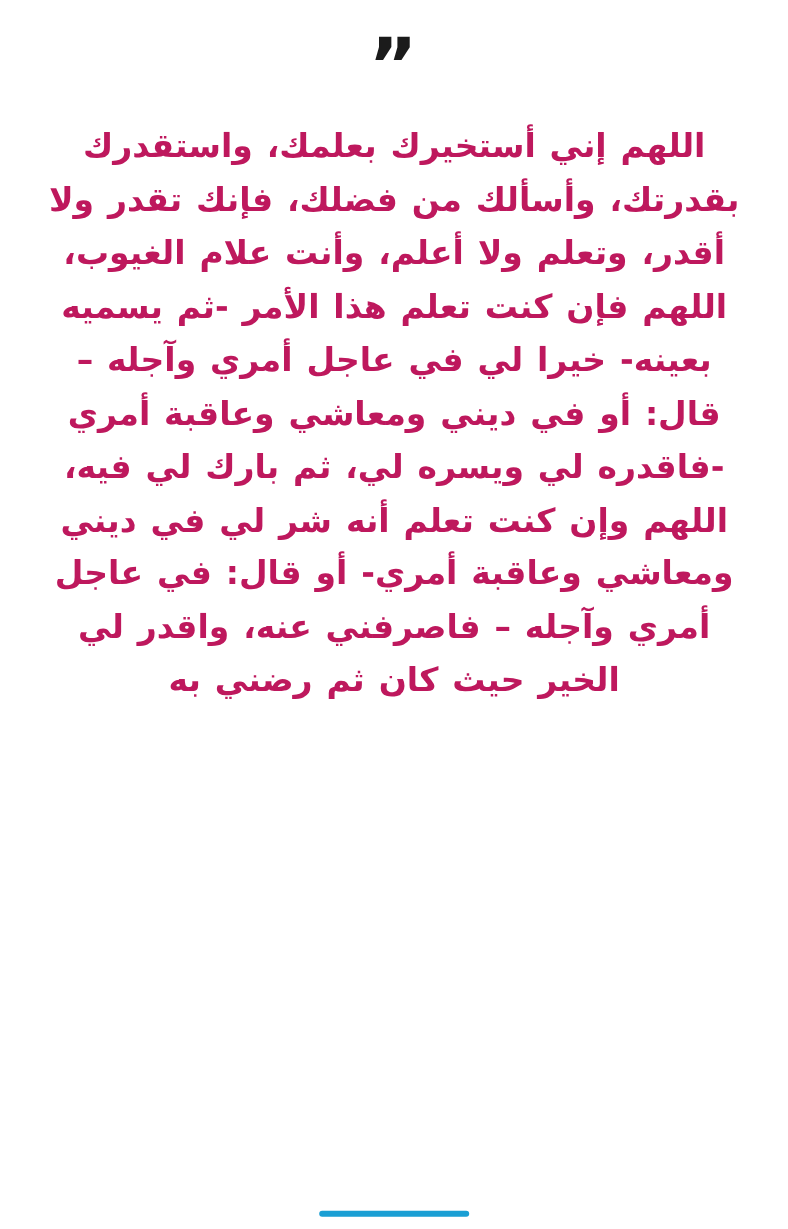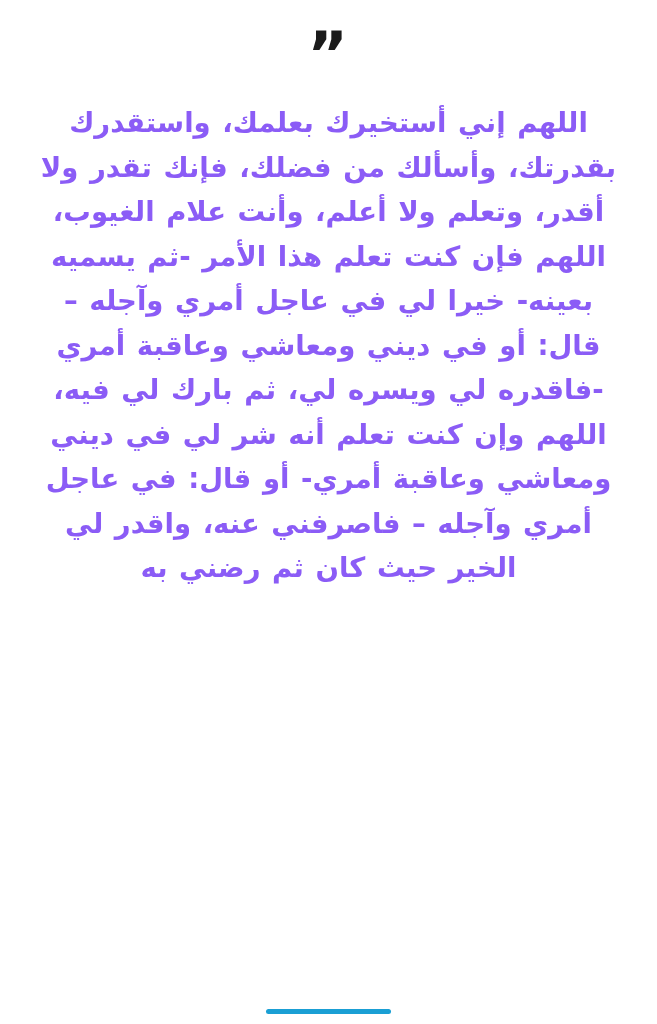--- a/index.html
+++ b/index.html
@@ -31,21 +31,21 @@
     font-weight: 700;
     letter-spacing: 2px;
     margin-top: 6px;
     margin-bottom: 14px;
     font-family: "DejaVu Sans", "Liberation Sans", sans-serif;
     user-select: none;
   }
   .quote-body {
     direction: rtl;
     text-align: center;
-    color: #8b5cf6;
+    color: #be185d;
     font-weight: 700;
     font-size: 27.5px;
     line-height: 1.62;
     letter-spacing: 0px;
     word-spacing: 2px;
     max-width: 600px;
     margin: 0 auto;
   }
   .bottom-bar-wrap {
     position: absolute;

